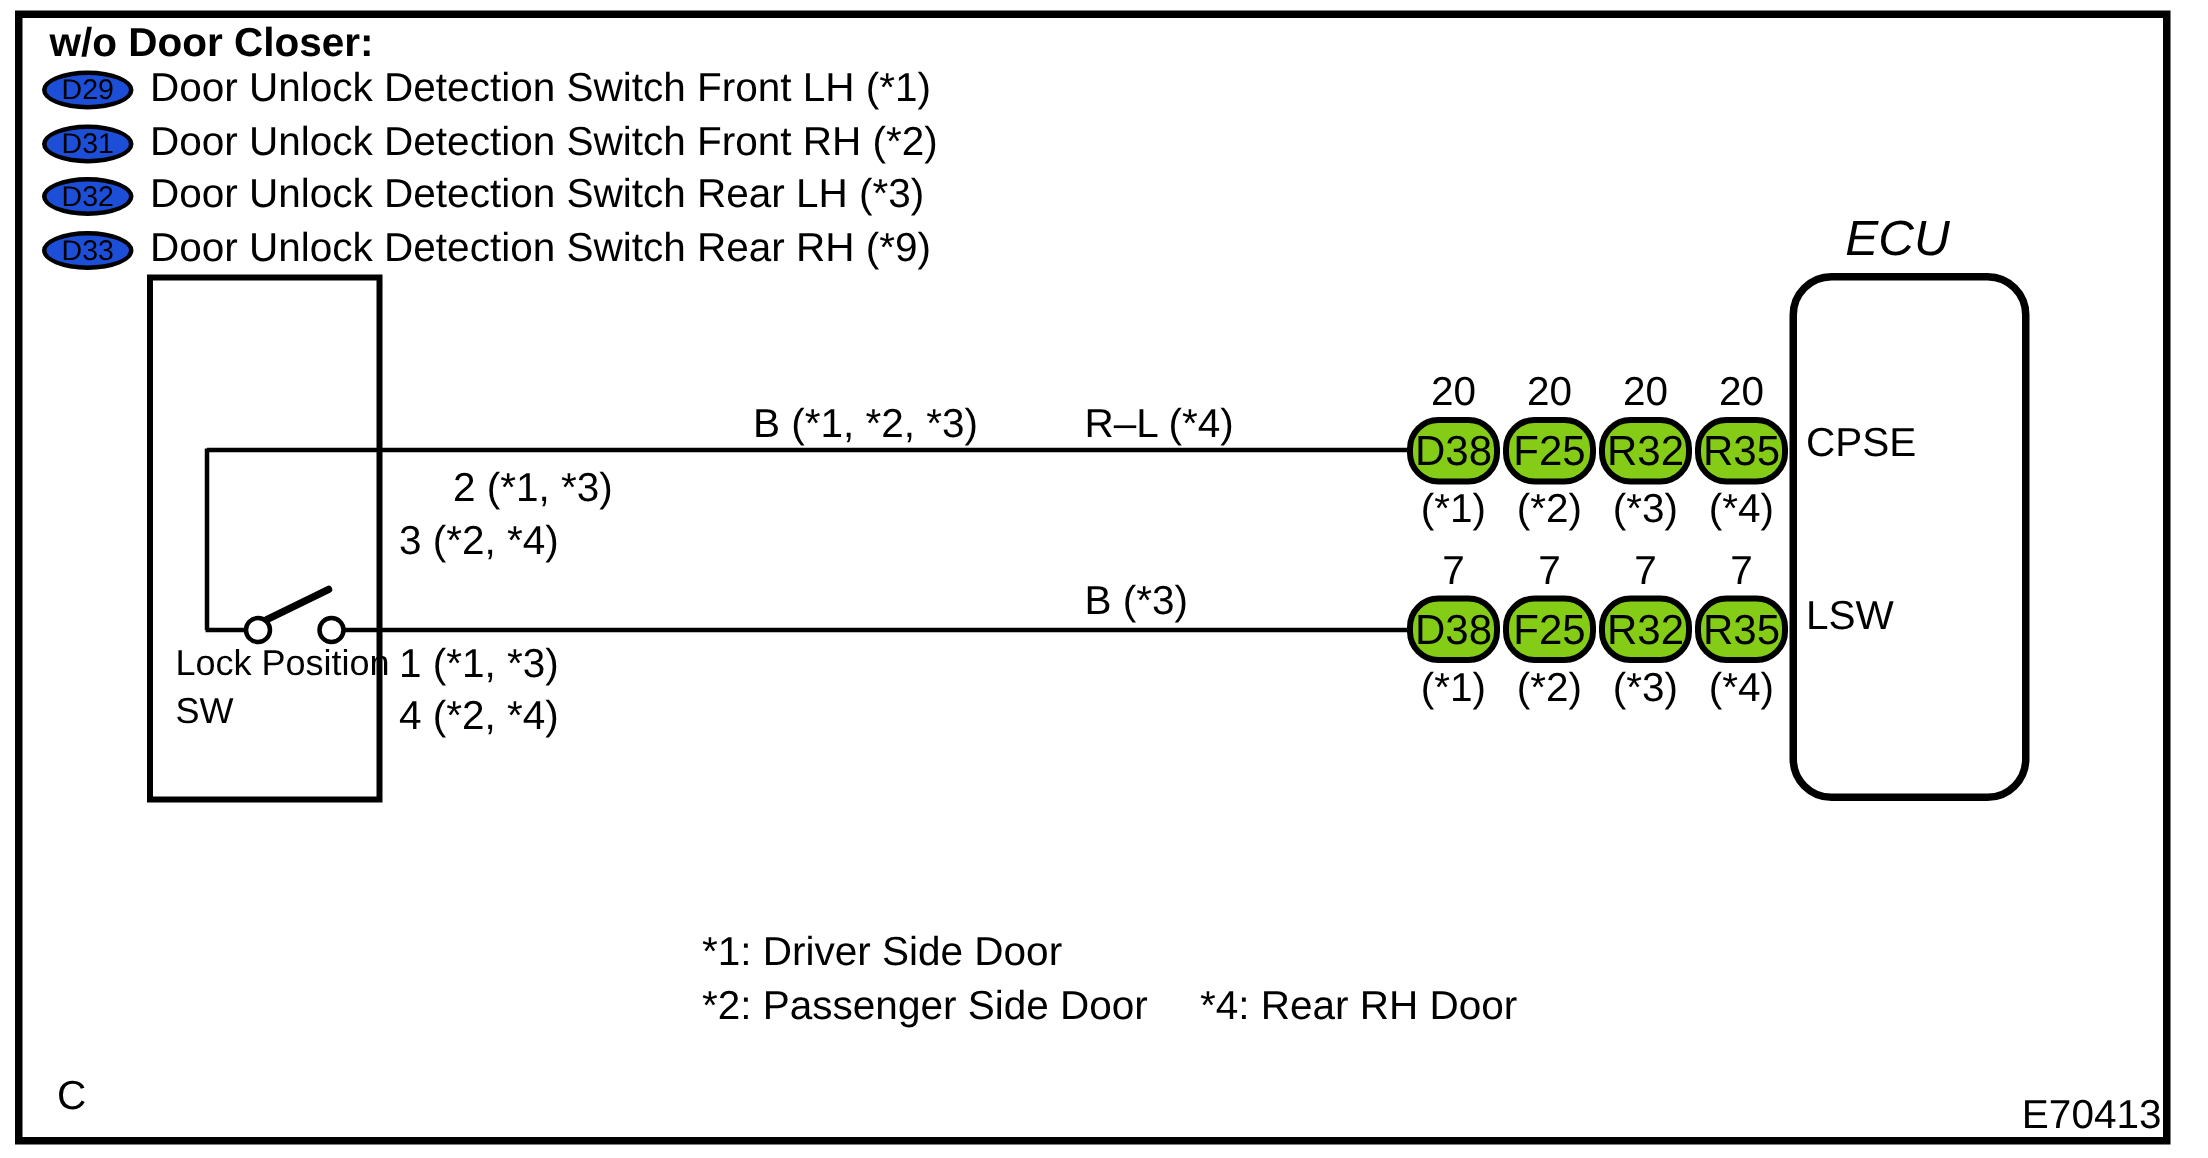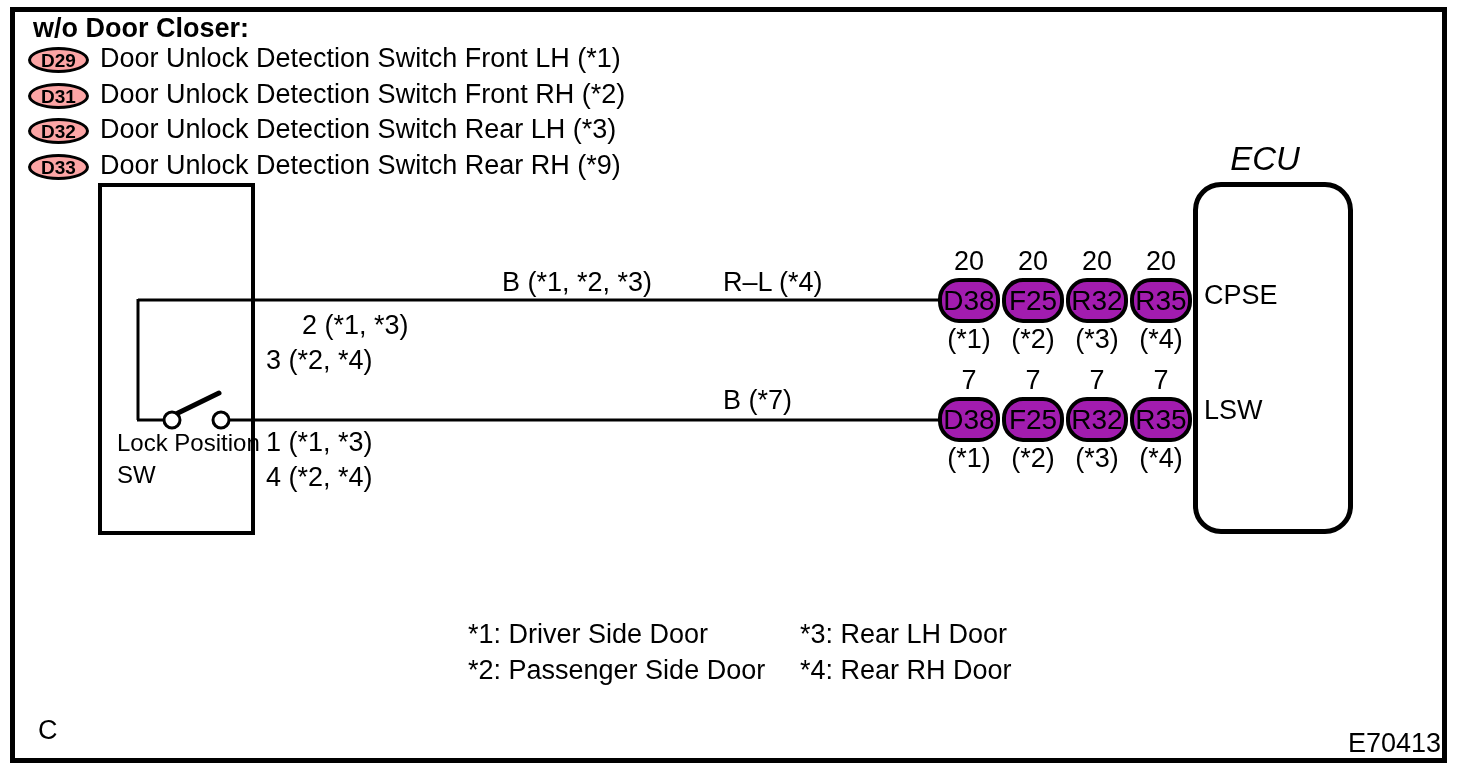--- a/index.html
+++ b/index.html
@@ -9,37 +9,37 @@
   }
   .abs { position:absolute; white-space:nowrap; }
   .frame {
     position:absolute; left:10px; top:7px; width:1437px; height:756px;
     border:5px solid #000; box-sizing:border-box;
   }
   .title { font-size:27px; font-weight:bold; line-height:32px; }
   .body-text { font-size:27px; line-height:27px; }
   .small-id-oval {
     position:absolute; width:61px; height:26px; box-sizing:border-box;
-    border:3px solid #000; border-radius:50%; background:#fca5a5;
+    border:3px solid #000; border-radius:50%; background:#1d4ed8;
     display:flex; align-items:center; justify-content:center;
-    font-size:19px; line-height:19px;font-weight:bold;
+    font-size:19px; line-height:19px;
   }
   .component-box {
     position:absolute; border:4px solid #000; box-sizing:border-box; background:transparent;
   }
   .ecu-box {
     position:absolute; border:5px solid #000; box-sizing:border-box;
     border-radius:28px; background:transparent;
   }
   .sw-label { font-size:24px; line-height:27px; }
   .conn-col { position:absolute; width:62px; text-align:center; }
   .conn-pin { font-size:27px; line-height:30px; height:30px; }
   .conn-oval {
     box-sizing:border-box; width:62px; height:45px; margin:2px 0 3px 0;
-    border:4px solid #000; border-radius:21px; background:#a21caf;
+    border:4px solid #000; border-radius:21px; background:#84cc16;
     display:flex; align-items:center; justify-content:center;
     font-size:28px; line-height:28px;
   }
   .conn-note { font-size:27px; line-height:26px; }
   .ecu-title { font-size:33px; line-height:27px; width:120px; text-align:center;font-style:italic; }
   .figure-code { font-size:27px; line-height:22px; width:161px; text-align:right; }
   svg { position:absolute; left:0; top:0; }
 </style>
 </head>
 <body>
@@ -82,21 +82,21 @@
   <div class="abs sw-label" style="left:117px; top:429px;">Lock Position</div>
   <div class="abs sw-label" style="left:117px; top:461px;">SW</div>
 
   <div class="abs body-text" style="left:266px; top:312px;margin-left:36px;">2 (*1, *3)</div>
   <div class="abs body-text" style="left:266px; top:347px;">3 (*2, *4)</div>
   <div class="abs body-text" style="left:266px; top:429px;">1 (*1, *3)</div>
   <div class="abs body-text" style="left:266px; top:464px;">4 (*2, *4)</div>
 
   <div class="abs body-text" style="left:502px; top:269px;">B (*1, *2, *3)</div>
   <div class="abs body-text" style="left:723px; top:269px;">R–L (*4)</div>
-  <div class="abs body-text" style="left:723px; top:387px;">B (*7)</div>
+  <div class="abs body-text" style="left:723px; top:387px;">B (*3)</div>
 
   <div class="conn-col" style="left:938px; top:246px;">
     <div class="conn-pin">20</div>
     <div class="conn-oval">D38</div>
     <div class="conn-note">(*1)</div>
   </div>
   <div class="conn-col" style="left:1002px; top:246px;">
     <div class="conn-pin">20</div>
     <div class="conn-oval">F25</div>
     <div class="conn-note">(*2)</div>
@@ -130,19 +130,18 @@
   </div>
   <div class="conn-col" style="left:1130px; top:365px;">
     <div class="conn-pin">7</div>
     <div class="conn-oval">R35</div>
     <div class="conn-note">(*4)</div>
   </div>
   <div class="abs body-text" style="left:1204px; top:397px;">LSW</div>
 
   <div class="abs body-text" style="left:468px; top:621px;">*1: Driver Side Door</div>
   <div class="abs body-text" style="left:468px; top:657px;">*2: Passenger Side Door</div>
-  <div class="abs body-text" style="left:800px; top:621px;">*3: Rear LH Door</div>
   <div class="abs body-text" style="left:800px; top:657px;">*4: Rear RH Door</div>
 
   <div class="abs body-text" style="left:38px; top:717px;">C</div>
   <div class="abs figure-code" style="left:1280px; top:732px;">E70413</div>
 
 </div>
 
 </body></html>

